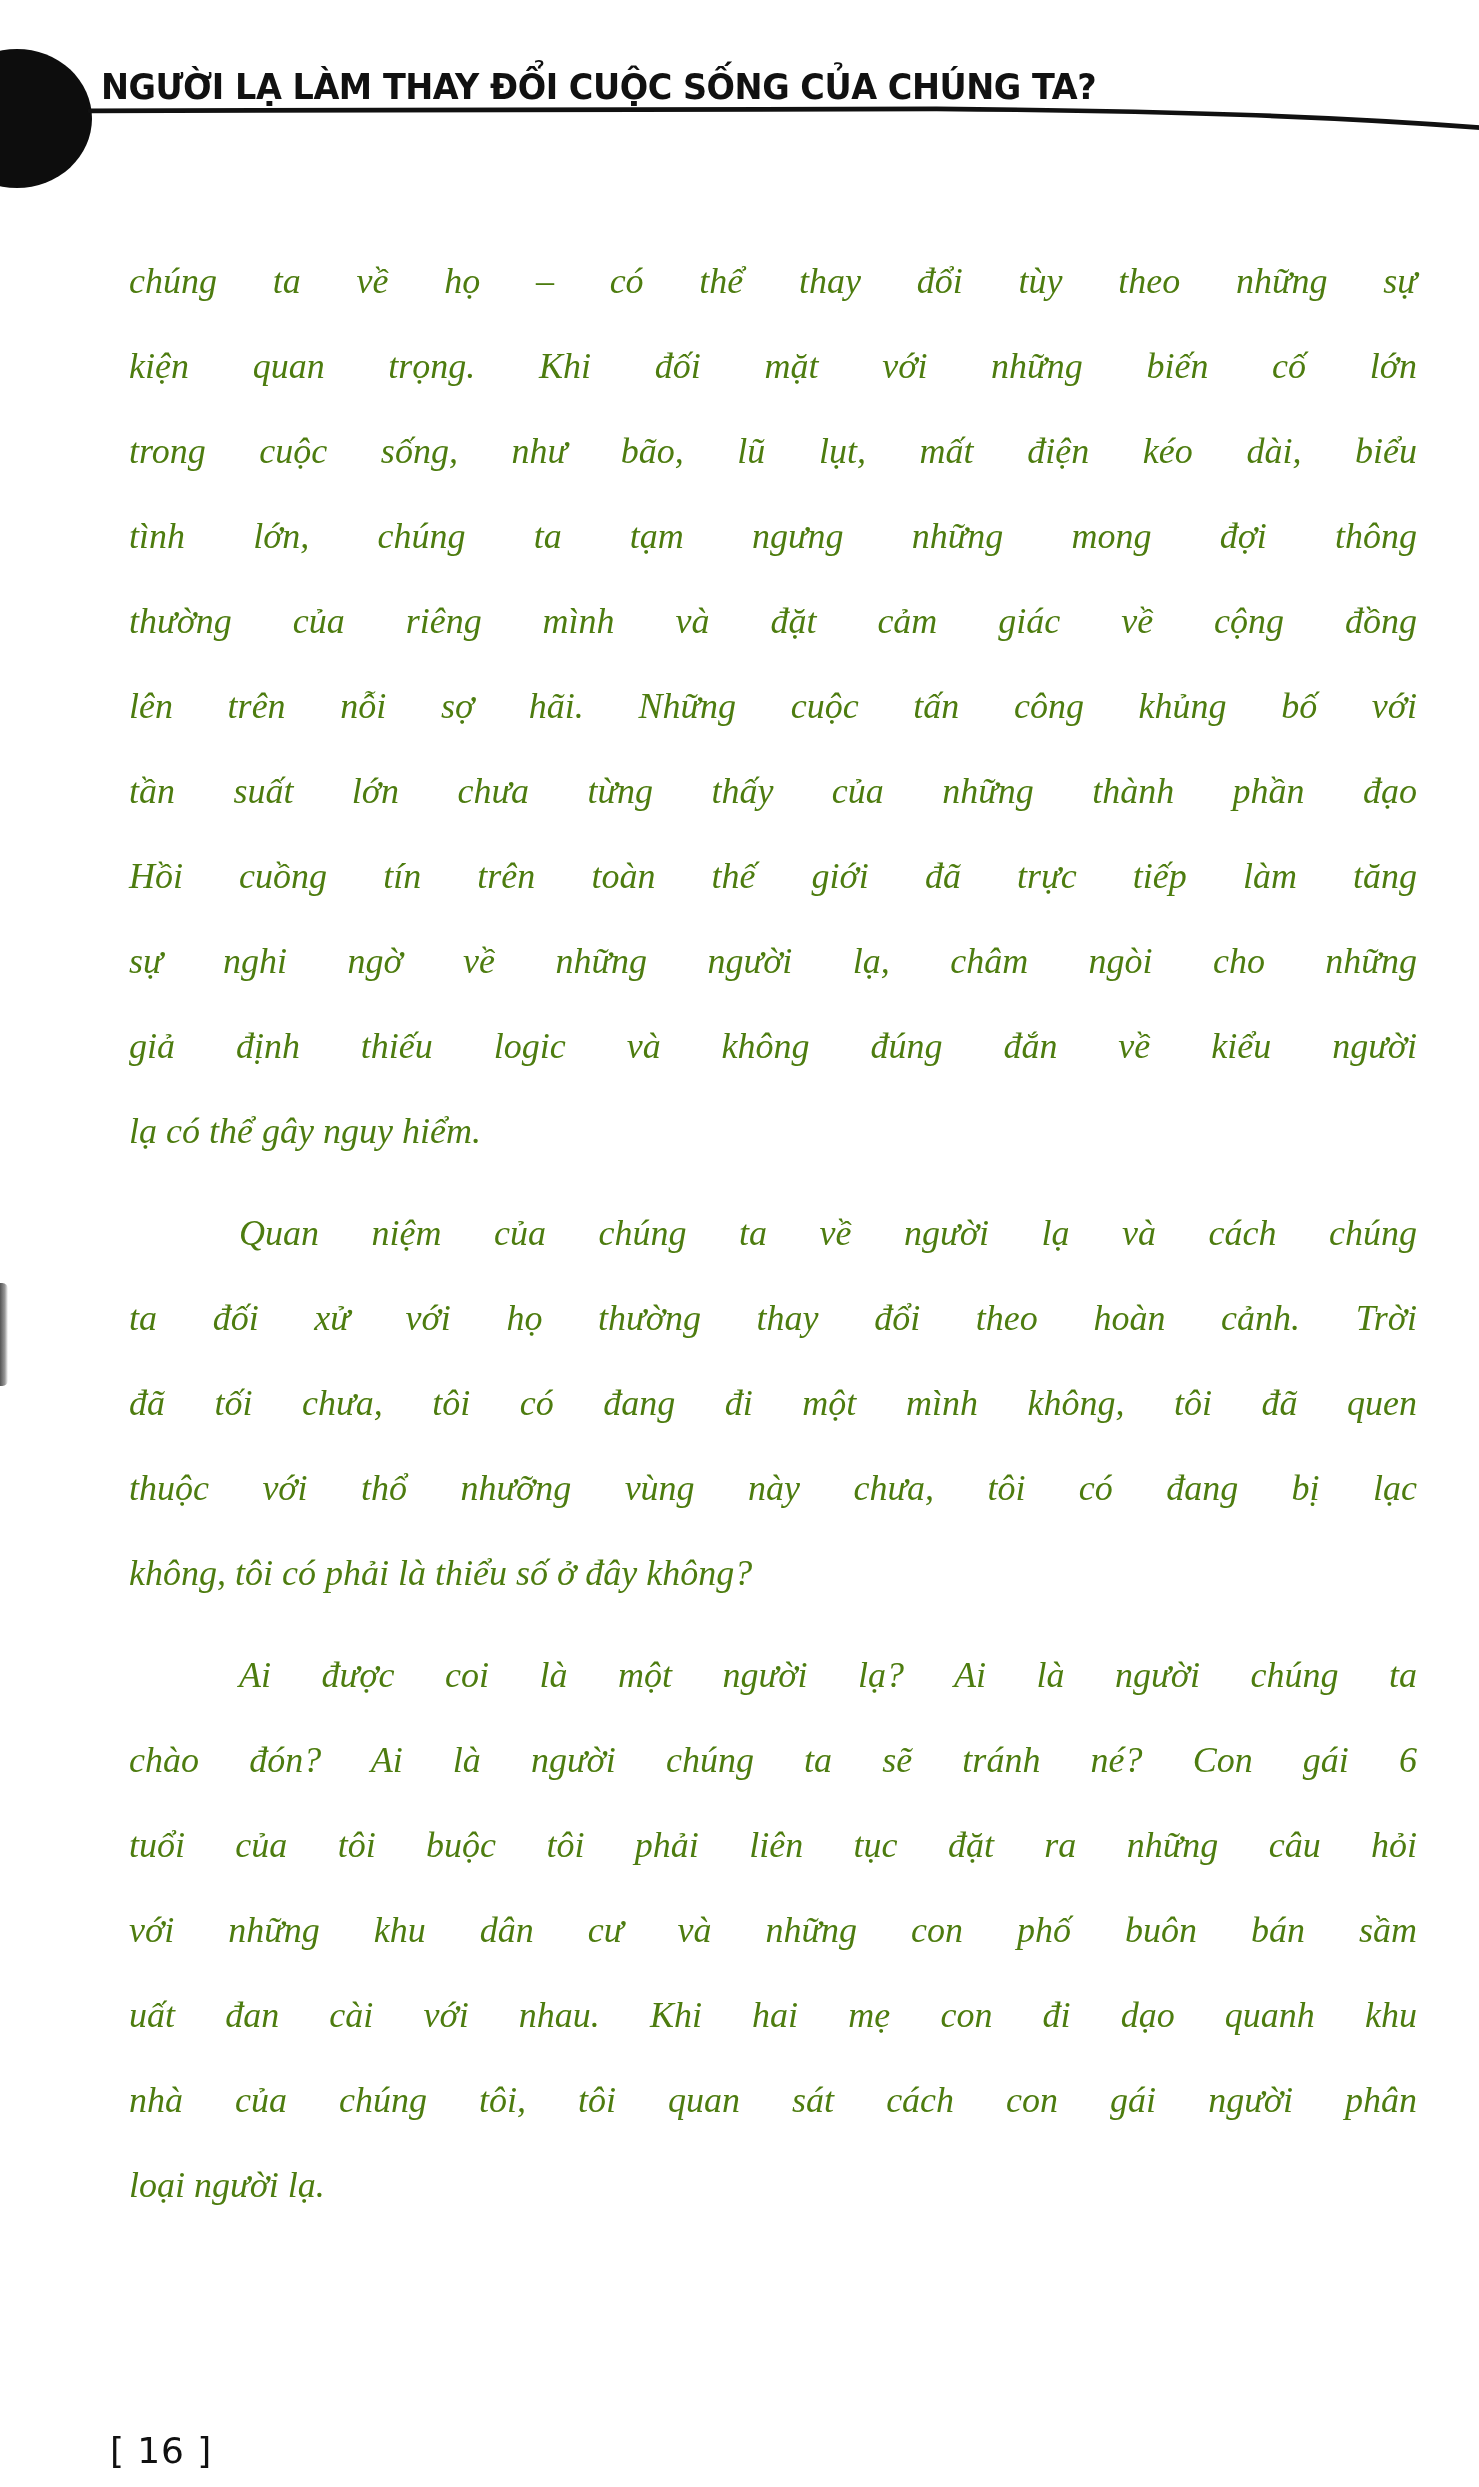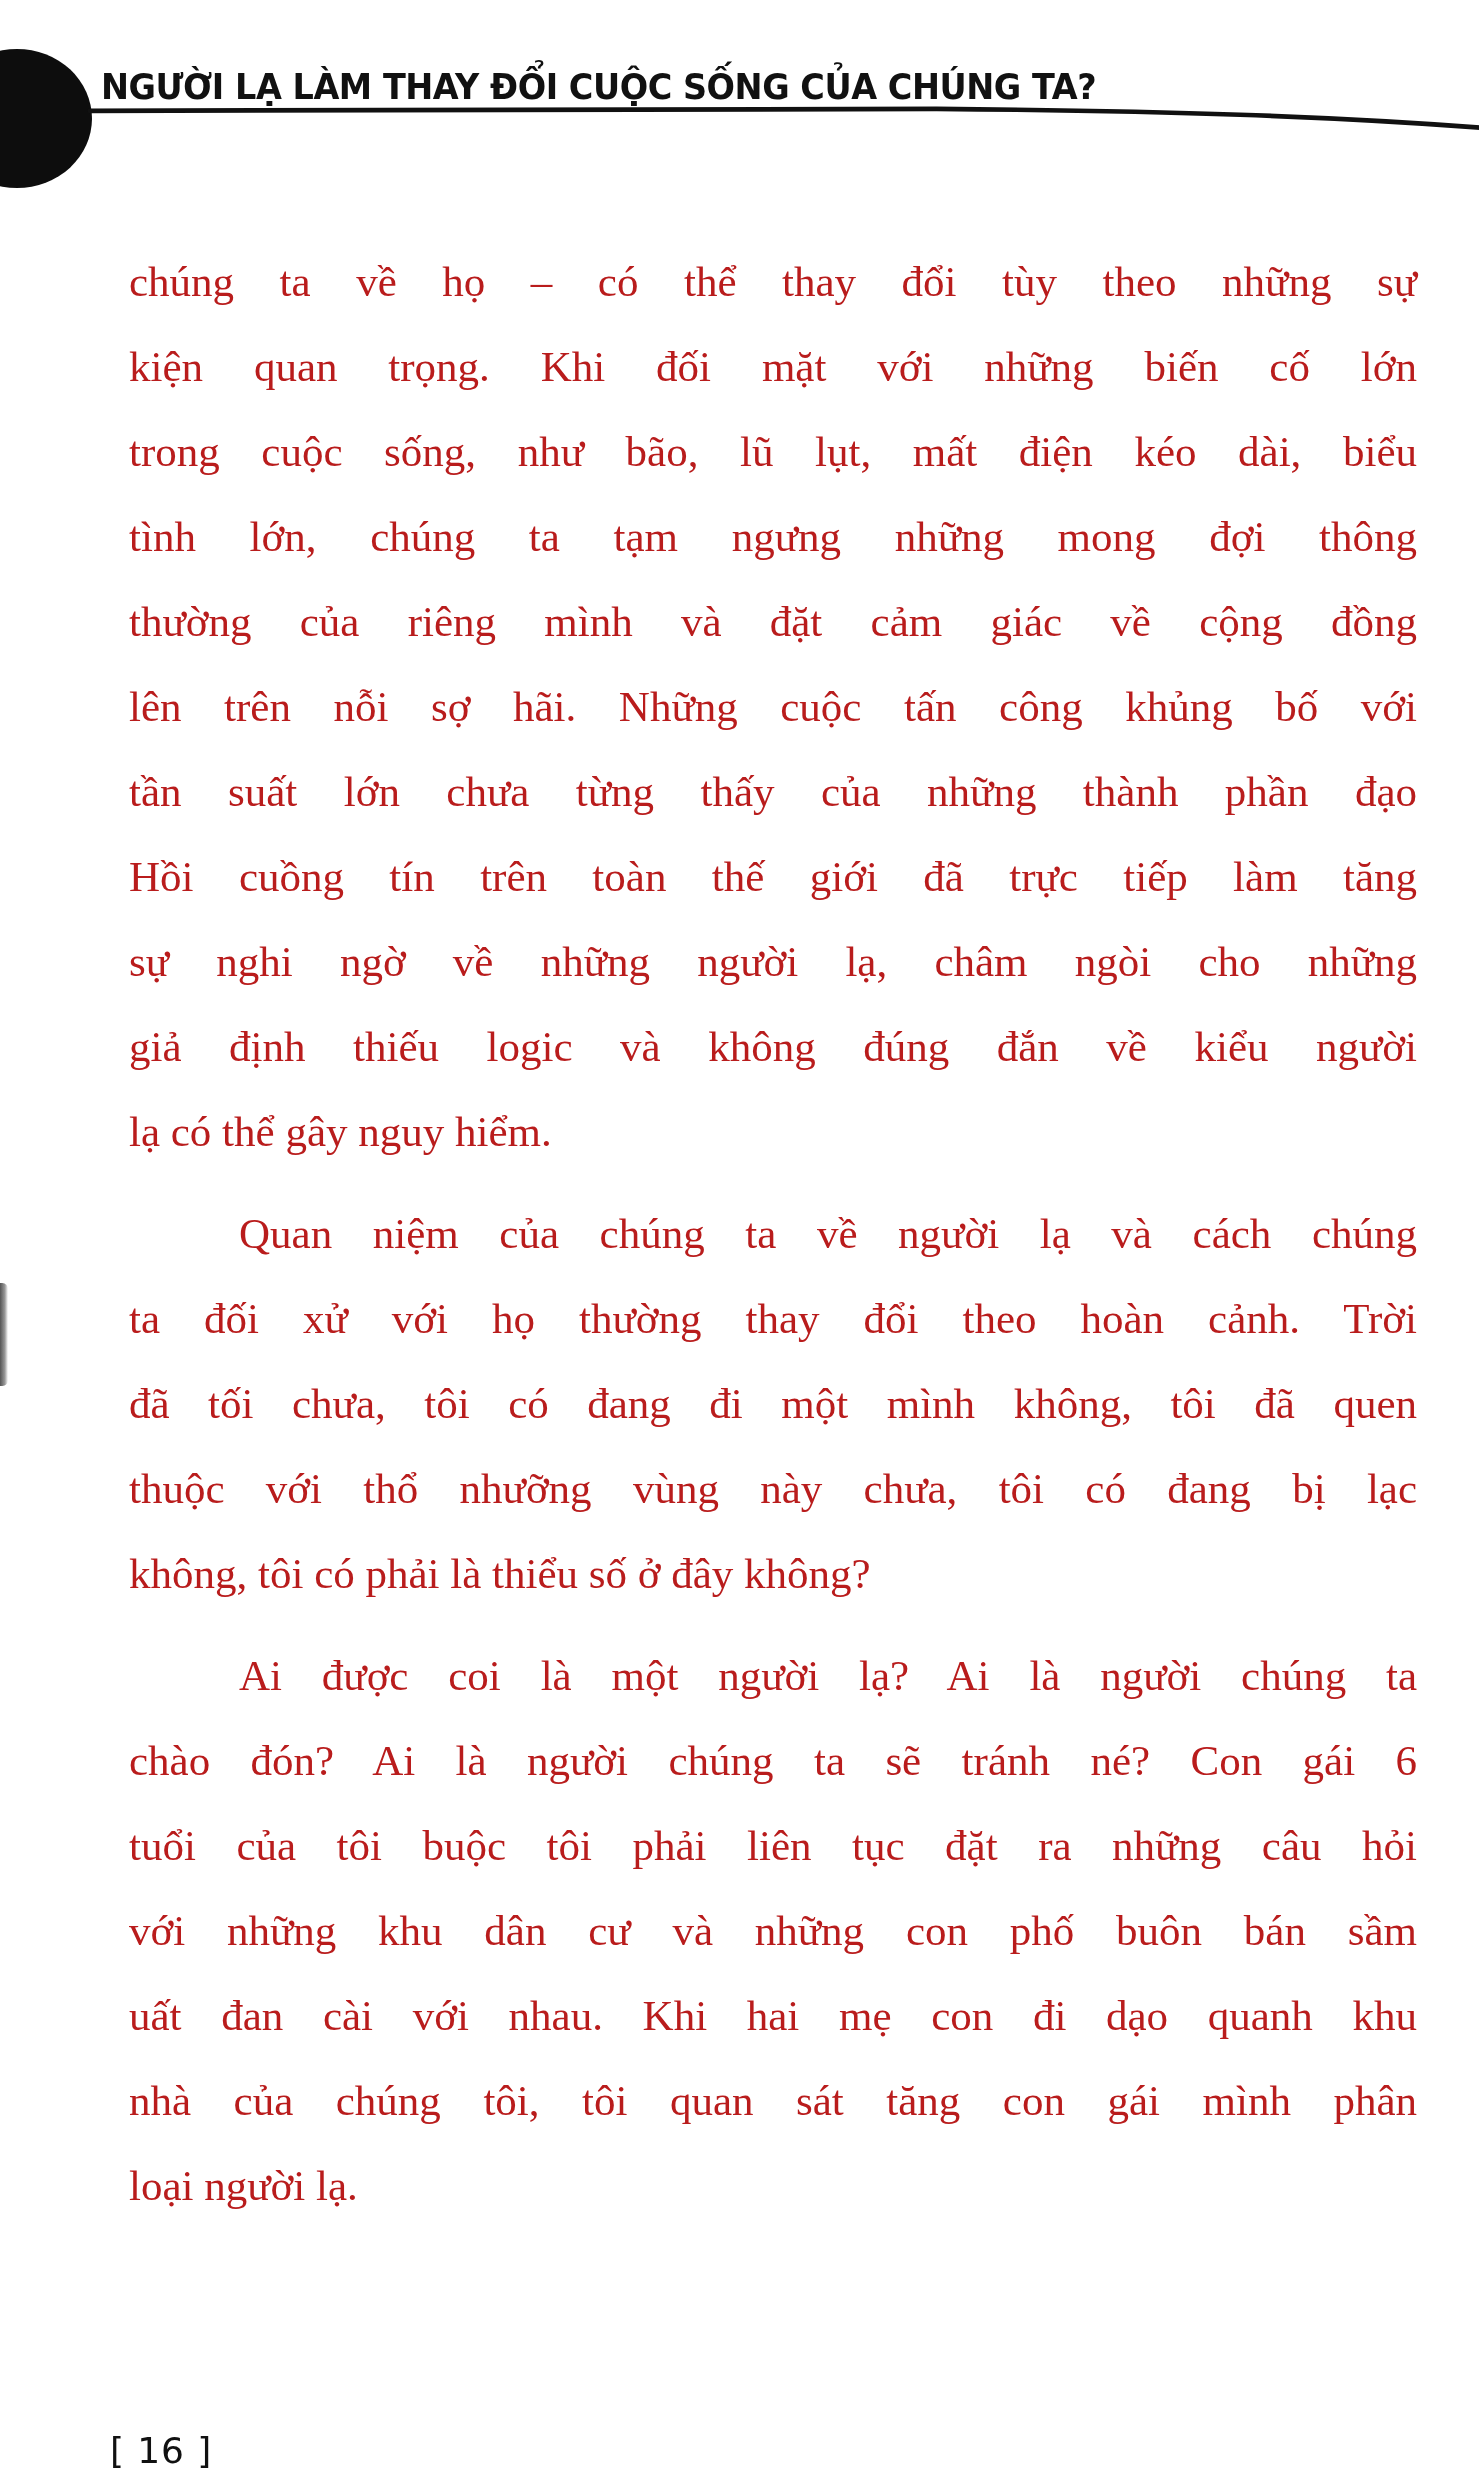--- a/index.html
+++ b/index.html
@@ -51,23 +51,24 @@
       top: 94px;
       width: 1480px;
       height: 56px;
     }
     .body-text {
       position: absolute;
       left: 129px;
       top: 239px;
       width: 1288px;
       font-family: "Liberation Serif", serif;
-      font-size: 43px;
+      font-size: 36px;
       line-height: 85px;
-      color: #b91c1c;
+      color: #4d7c0f;
+      font-style: italic;
     }
     .para {
       margin: 0;
       text-align: justify;
     }
     .para .line {
       display: block;
       white-space: nowrap;
       text-align-last: justify;
     }
@@ -143,20 +144,20 @@
   </p>
 
   <div class="para-gap"></div>
 
   <p class="para indent">
     <span class="line first">Ai được coi là một người lạ? Ai là người chúng ta</span>
     <span class="line">chào đón? Ai là người chúng ta sẽ tránh né? Con gái 6</span>
     <span class="line">tuổi của tôi buộc tôi phải liên tục đặt ra những câu hỏi</span>
     <span class="line">với những khu dân cư và những con phố buôn bán sầm</span>
     <span class="line">uất đan cài với nhau. Khi hai mẹ con đi dạo quanh khu</span>
-    <span class="line">nhà của chúng tôi, tôi quan sát tăng con gái mình phân</span>
+    <span class="line">nhà của chúng tôi, tôi quan sát cách con gái người phân</span>
     <span class="line last">loại người lạ.</span>
   </p>
 
 </div>
 
 <div class="page-number">[ 16 ]</div>
 
 
 </body></html>

